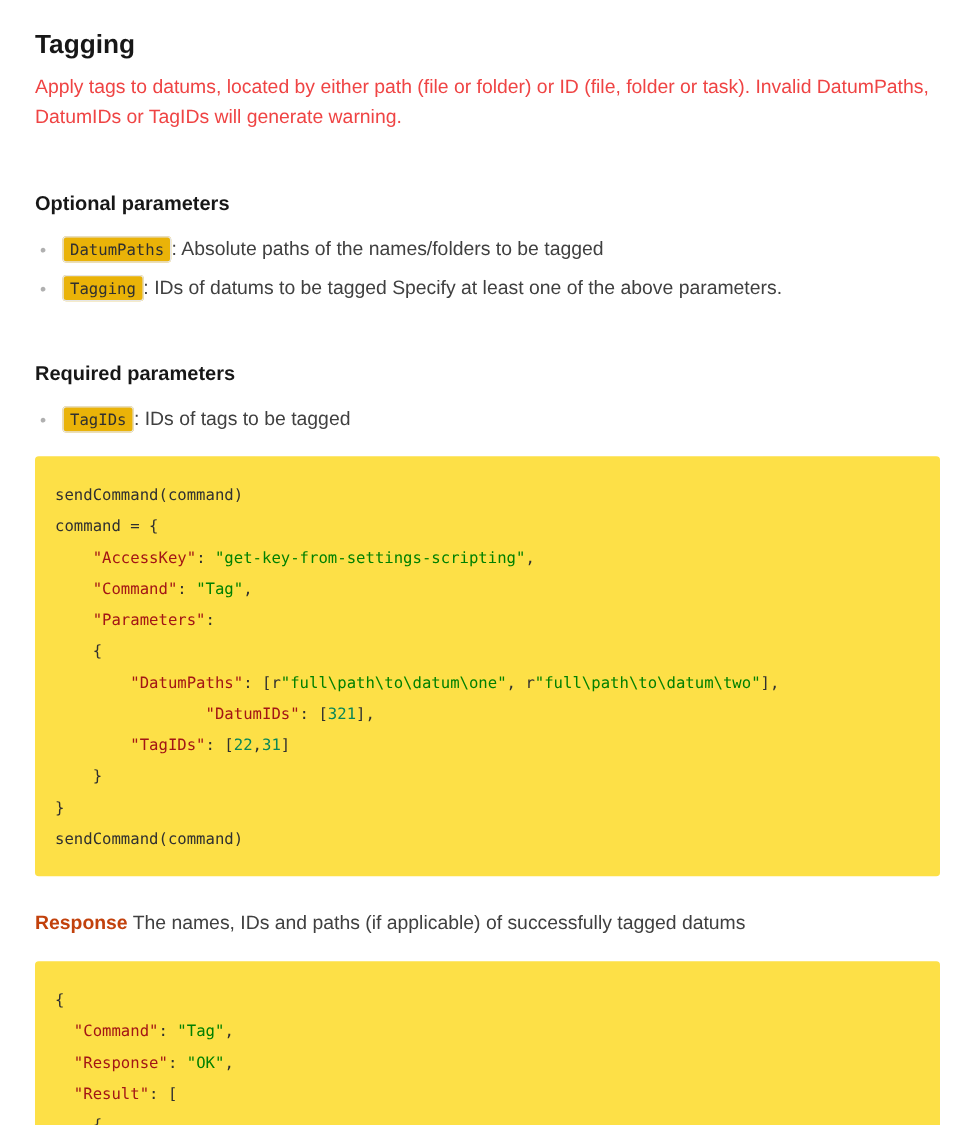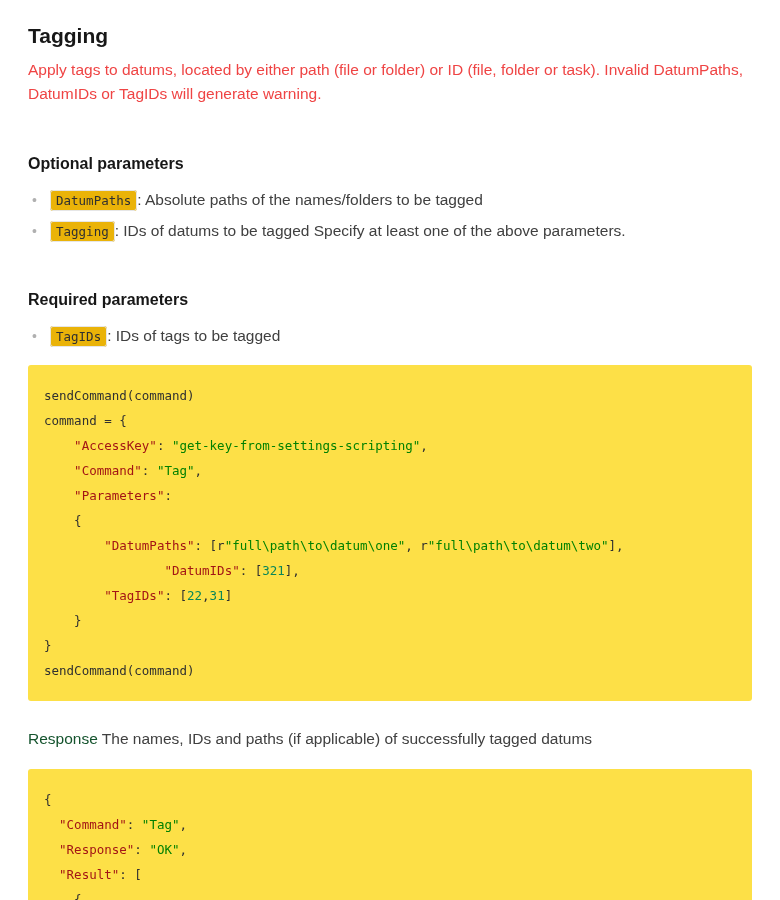--- a/index.html
+++ b/index.html
@@ -76,22 +76,22 @@
   .tok-str   { color: #008000; }   
   .tok-num   { color: #098658; }   
   .tok-plain { color: #303030; }
 
   p.response {
     margin: 26px 0 0 0;
     font-size: 15.5px;
     color: #404040;
   }
   p.response b {
-    font-weight: 400;
-    color: #14532d;
+    font-weight: 700;
+    color: #c2410c;
   }
 </style>
 </head>
 <body>
 
 <h2>Tagging</h2>
 <p class="lead">Apply tags to datums, located by either path (file or folder) or ID (file, folder or task). Invalid DatumPaths, DatumIDs or TagIDs will generate warning.</p>
 
 <h3>Optional parameters</h3>
 <ul class="params">

